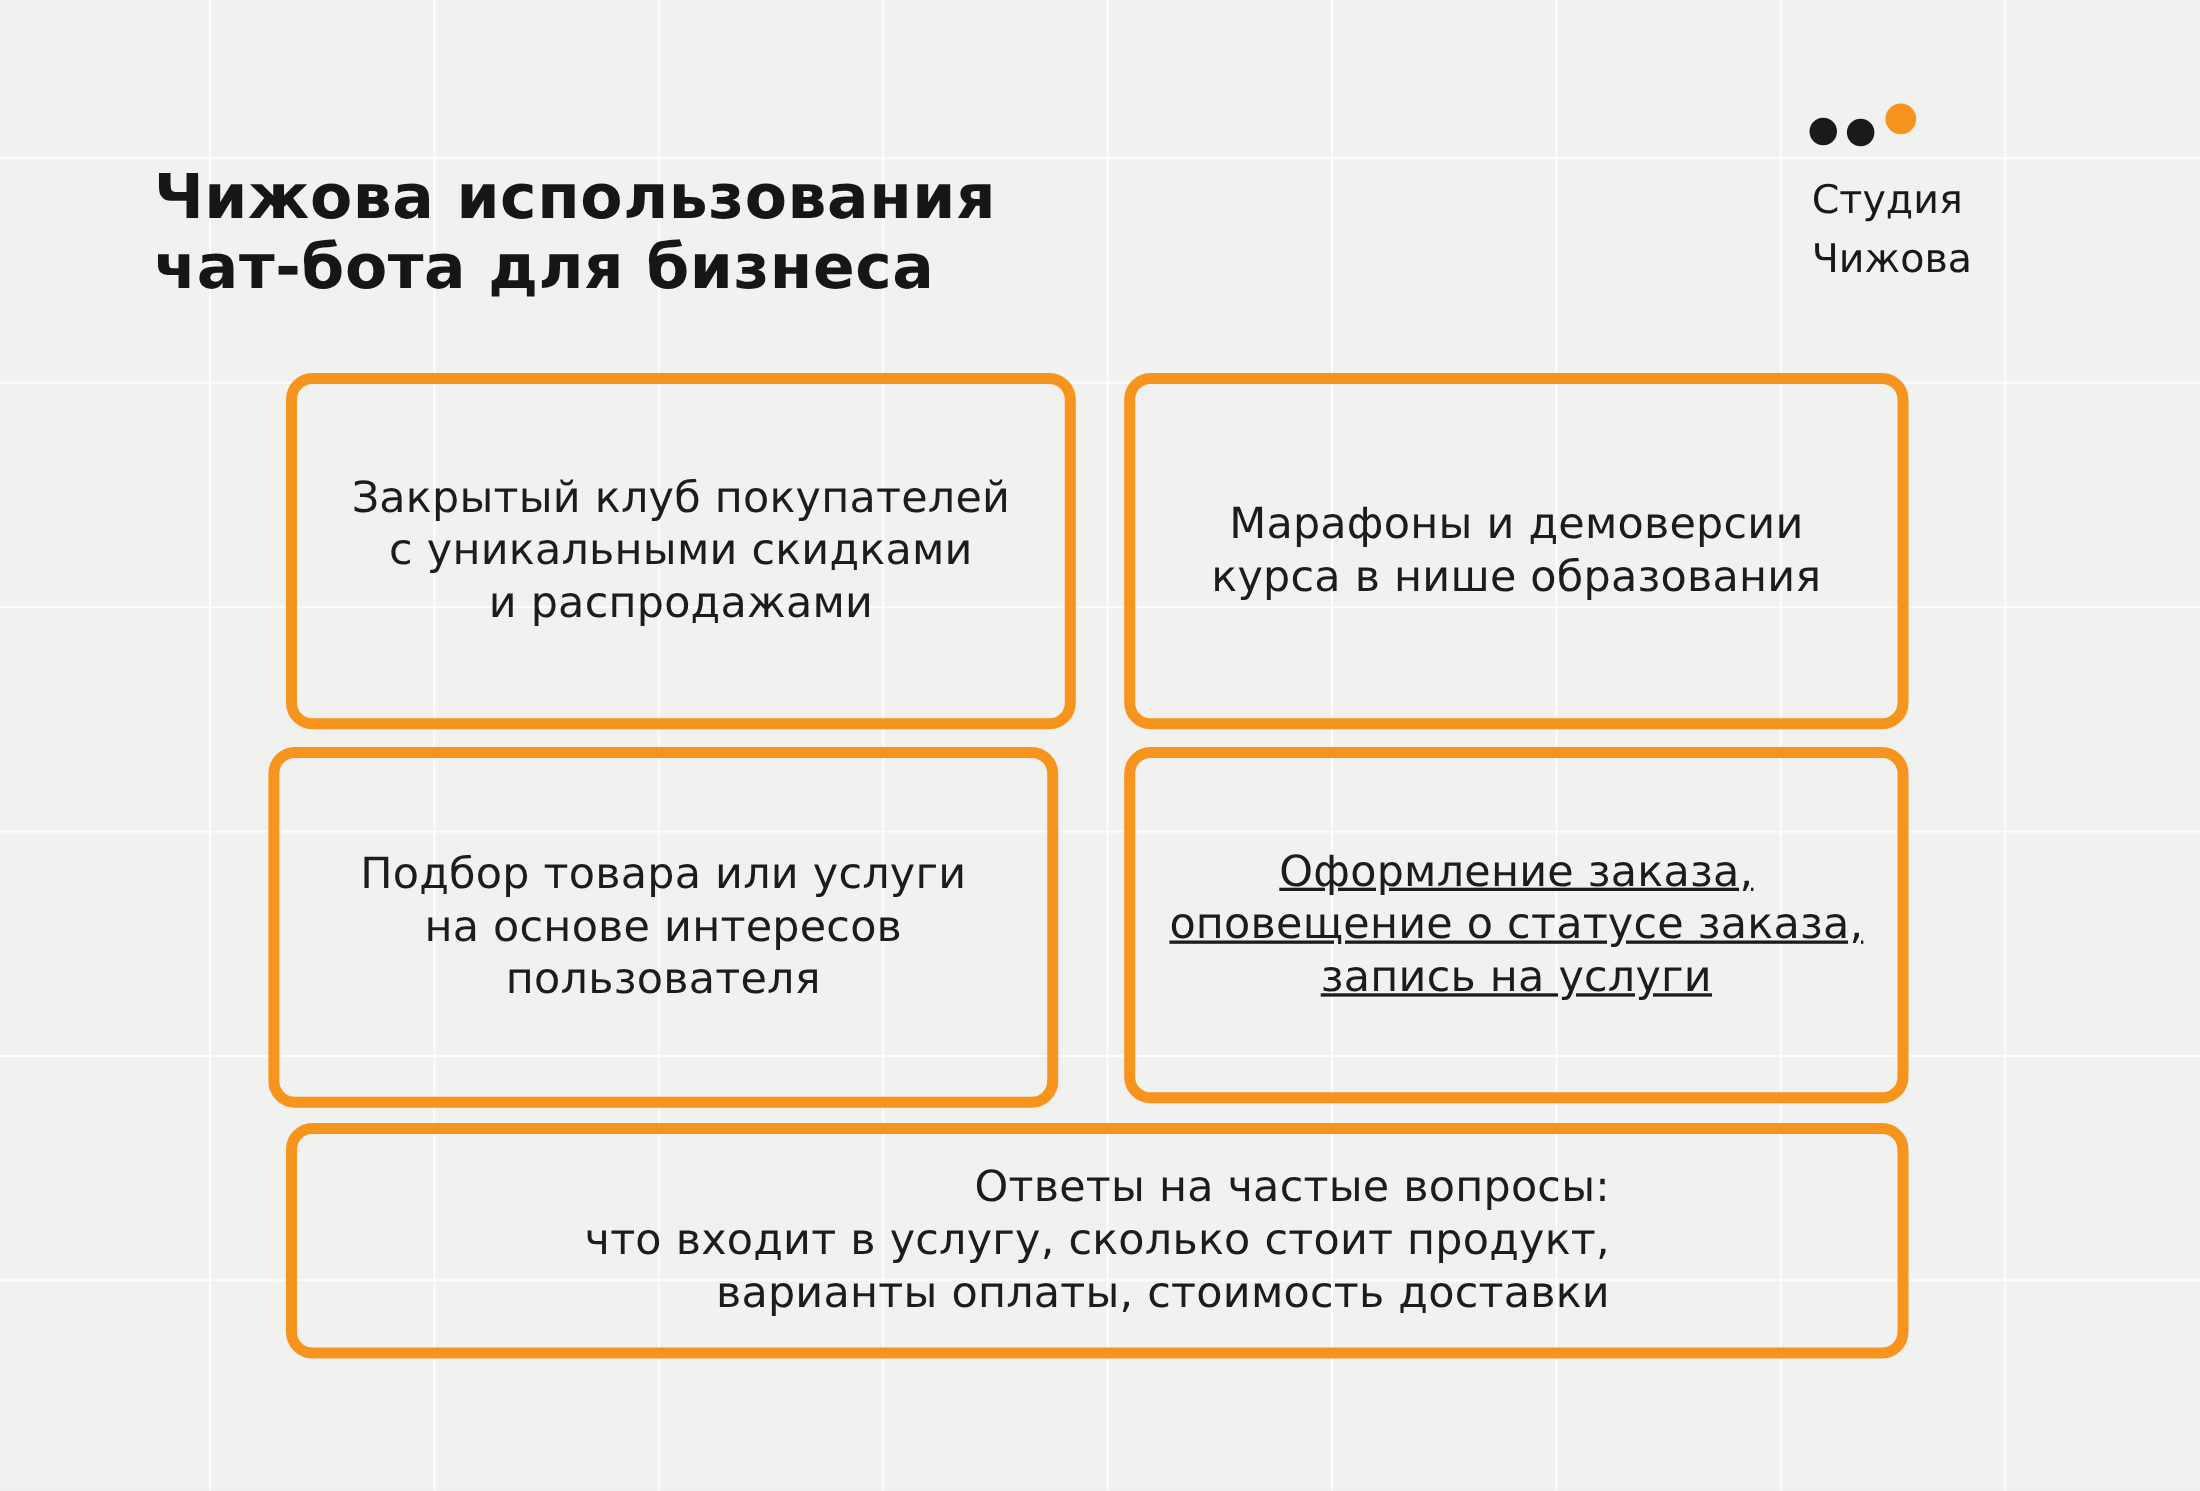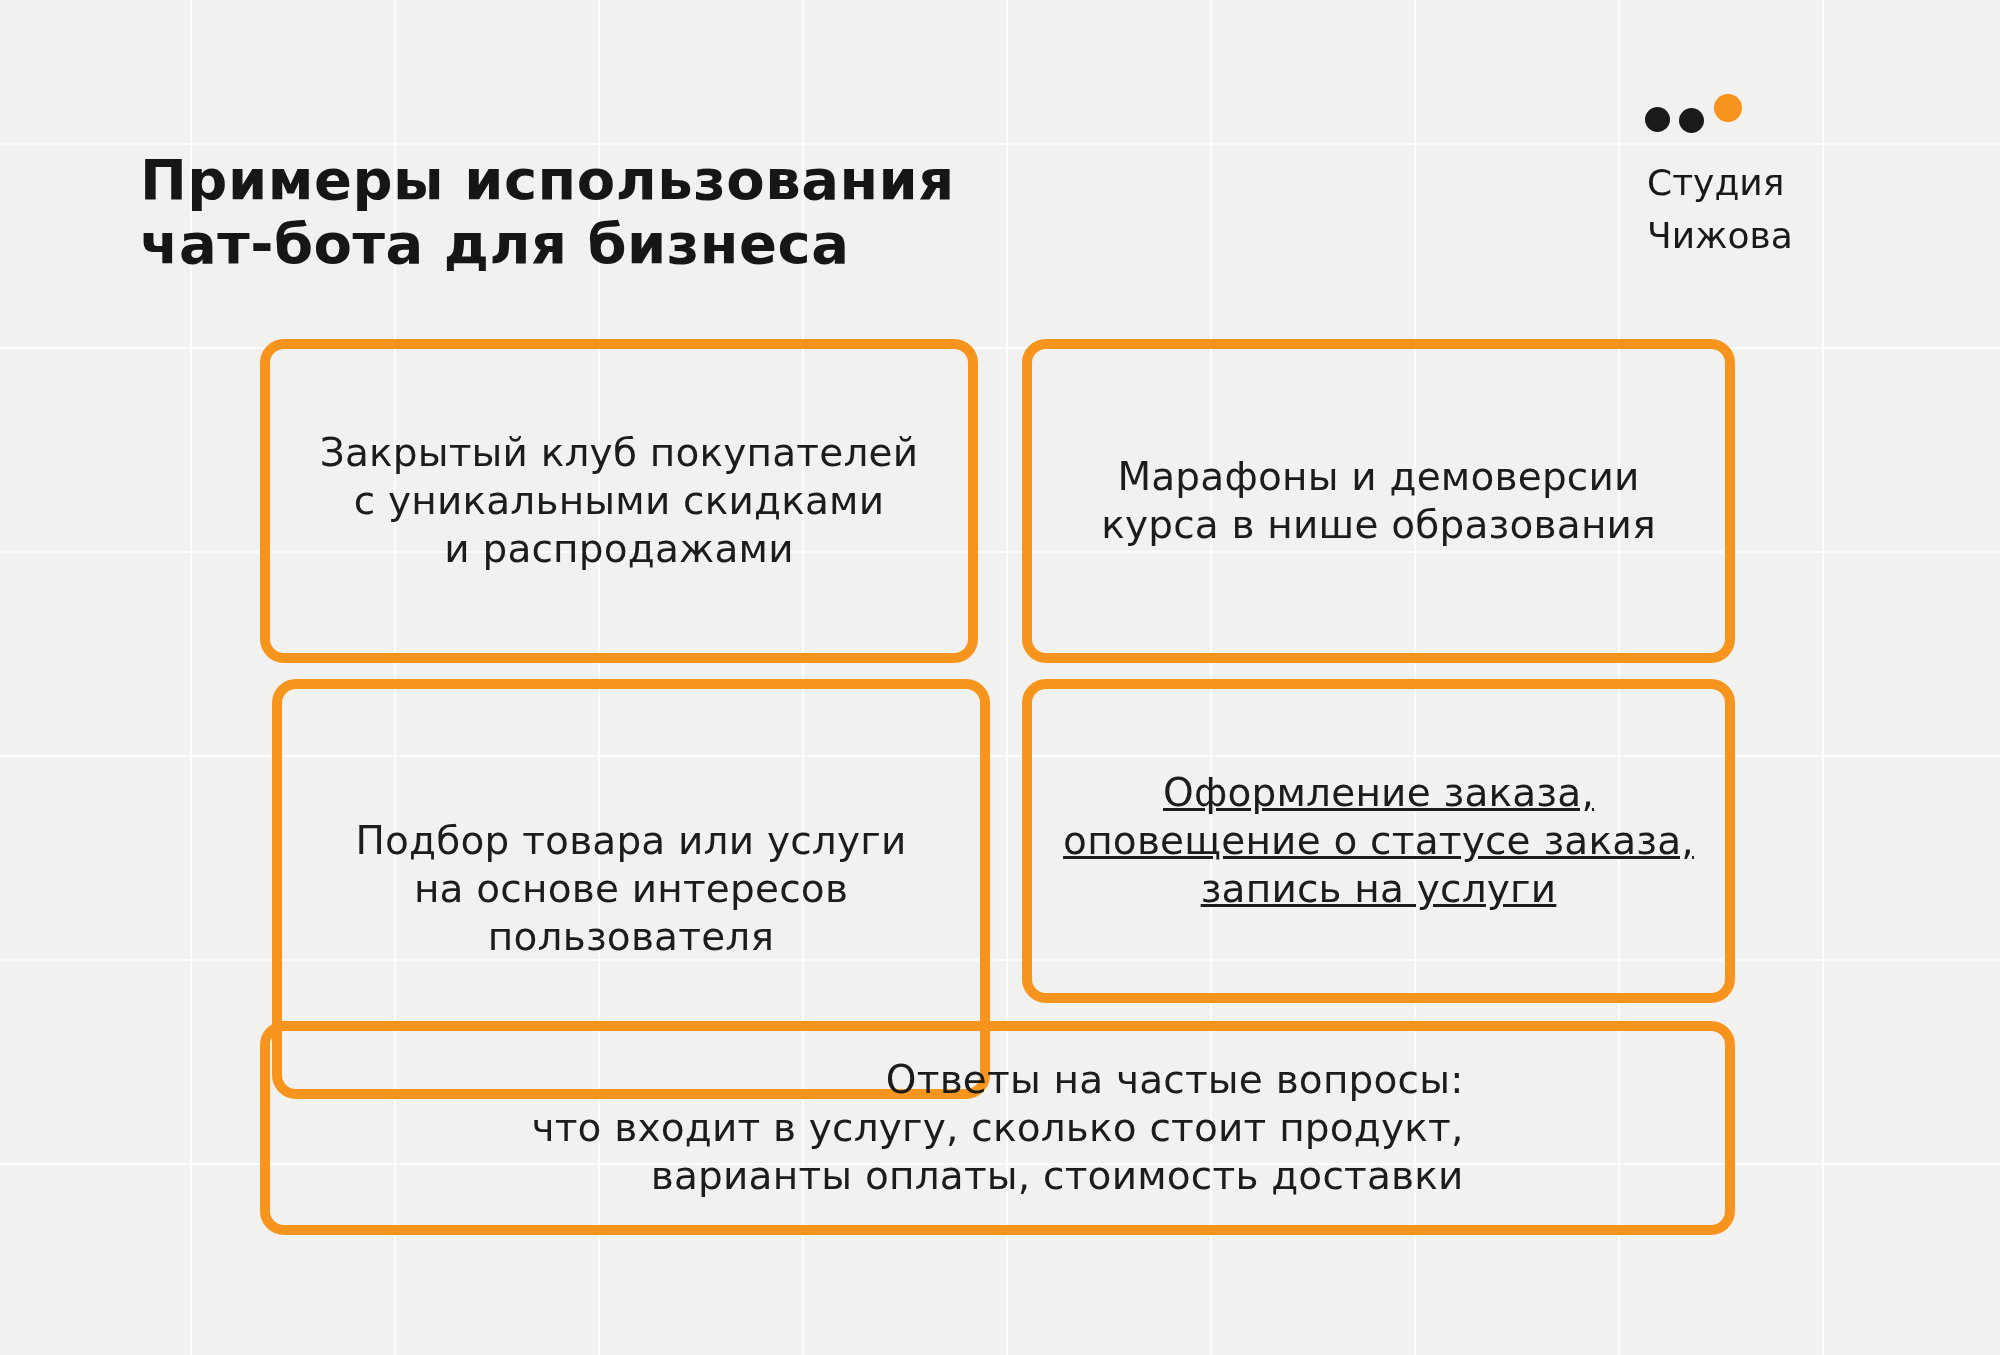--- a/index.html
+++ b/index.html
@@ -54,30 +54,30 @@
     padding:0 12px;
     font-size:39px;
     line-height:48px;
     font-weight:500;
     color:#1c1c1c;
     white-space:pre-line;
     letter-spacing:0.2px;
   }
   .card.c1{left:260px;  top:339px;  width:718px;  height:324px;}
   .card.c2{left:1022px; top:339px;  width:713px;  height:324px;}
-  .card.c3{left:272px;  top:679px;  width:718px;  height:420px;}
+  .card.c3{left:244px;  top:679px;  width:718px;  height:328px;}
   .card.c4{left:1022px; top:679px;  width:713px;  height:324px;text-decoration:underline;}
   .card.c5{left:260px;  top:1021px; width:1475px; height:214px;text-align:right;}
 </style>
 </head>
 <body>
 
 <div class="canvas">
 
-  <h1 class="page-title">Примеры использования
+  <h1 class="page-title">Чижова использования
 чат-бота для бизнеса</h1>
 
   <div class="logo">
     <span class="logo-dot d1"></span>
     <span class="logo-dot d2"></span>
     <span class="logo-dot d3"></span>
     <div class="logo-text">Студия
 Чижова</div>
   </div>
 

